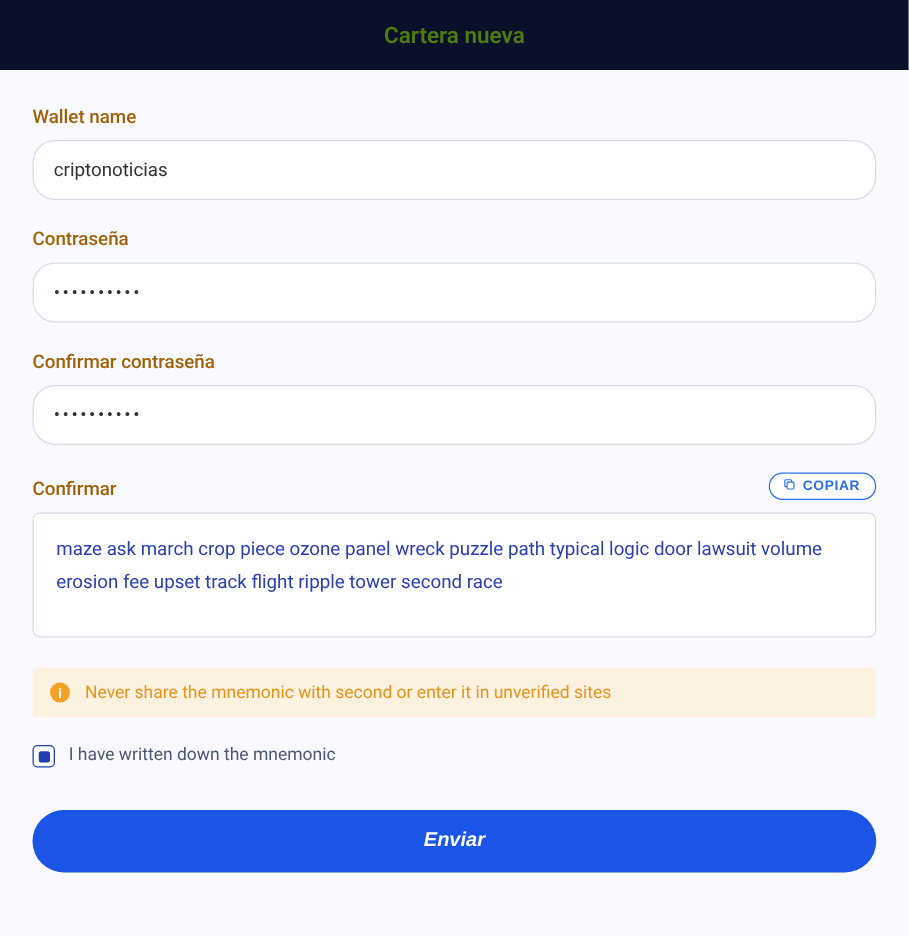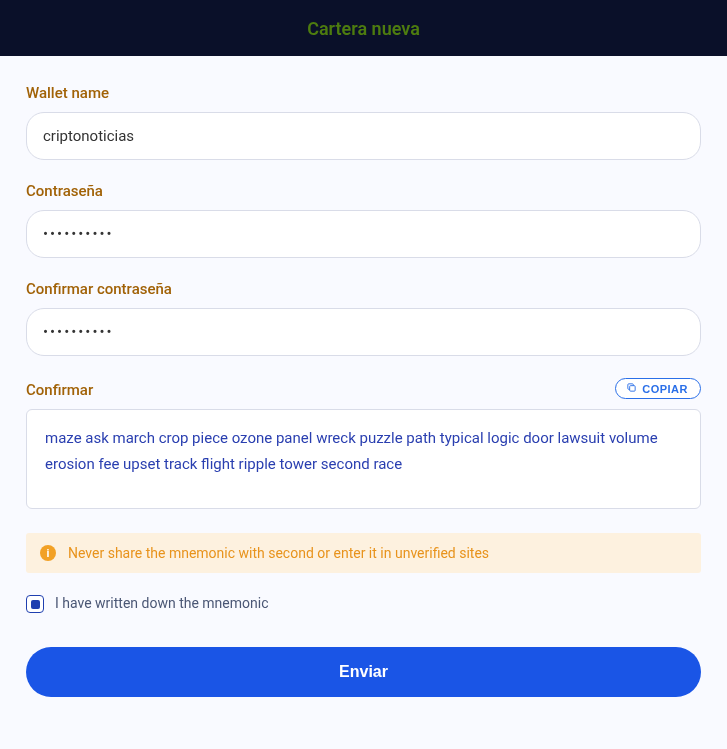--- a/index.html
+++ b/index.html
@@ -143,20 +143,21 @@
   .submit-btn {
     width: 100%;
     background: #1a55e6;
     color: #fff;
     border: none;
     border-radius: 28px;
     padding: 16px;
     font-size: 16px;
     font-weight: 600;
     cursor: pointer;
+    font-style: italic;
   }
 </style>
 </head>
 <body>
 
 <div class="header">
   <div class="header-title">Cartera nueva</div>
 </div>
 
 <div class="content">

